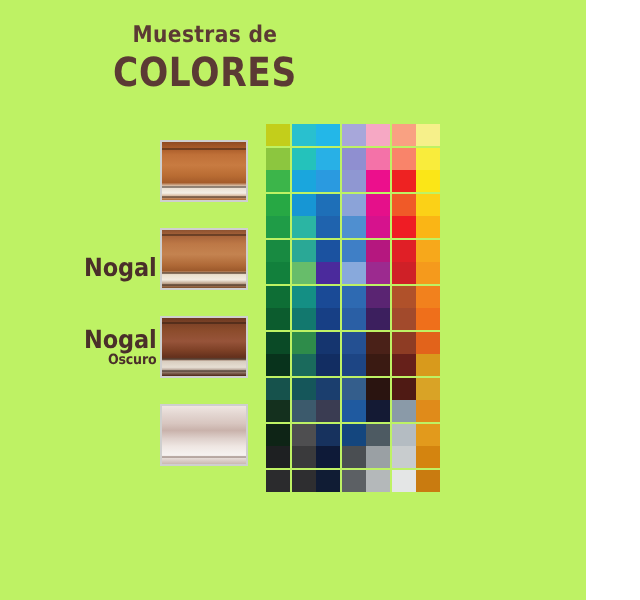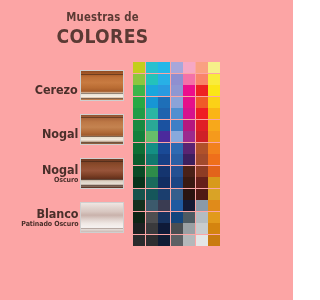--- a/index.html
+++ b/index.html
@@ -9,21 +9,21 @@
   body {
     width: 293px; height: 300px;
     font-family: "Liberation Sans", sans-serif;
     overflow: hidden;
     position: relative;
   }
   #sheet {
     position: absolute;
     left: 0; top: 0;
     width: 293px; height: 300px;
-    background: #fca5a5;
+    background: #bef264;
   }
 
   
   .title-block {
     position: absolute;
     left: 0; top: 11px;
     width: 205px;
     text-align: center;
     color: #5b3a34;
   }
@@ -187,23 +187,20 @@
 
   <div class="title-block">
     <div class="title-small">Muestras de</div>
     <div class="title-big">COLORES</div>
   </div>
 
   <div class="wood-list">
 
 
     <div class="wood-row">
-      <div class="wood-label">
-        <div class="wood-name">Cerezo</div>
-      </div>
       <div class="wood-swatch wood-cerezo">
         <div class="grain"></div>
         <div class="dk-line" style="top:3px;"></div>
         <div class="dk-line" style="top:22px;"></div>
         <div class="dk-line" style="top:27px;"></div>
       </div>
     </div>
 
     <div class="wood-row">
       <div class="wood-label">
@@ -224,24 +221,20 @@
       </div>
       <div class="wood-swatch wood-nogal-oscuro">
         <div class="grain"></div>
         <div class="dk-line" style="top:2px;"></div>
         <div class="dk-line" style="top:20px;"></div>
         <div class="dk-line" style="top:26px;"></div>
       </div>
     </div>
 
     <div class="wood-row">
-      <div class="wood-label">
-        <div class="wood-name">Blanco</div>
-        <div class="wood-sub">Patinado Oscuro</div>
-      </div>
       <div class="wood-swatch wood-blanco">
         <div class="grain"></div>
         <div class="streak" style="top:8px;height:2px;"></div>
         <div class="streak" style="top:16px;height:1px;"></div>
         <div class="dk-line" style="top:25px;background:rgba(90,60,50,0.35);"></div>
       </div>
     </div>
 
   </div>
 

